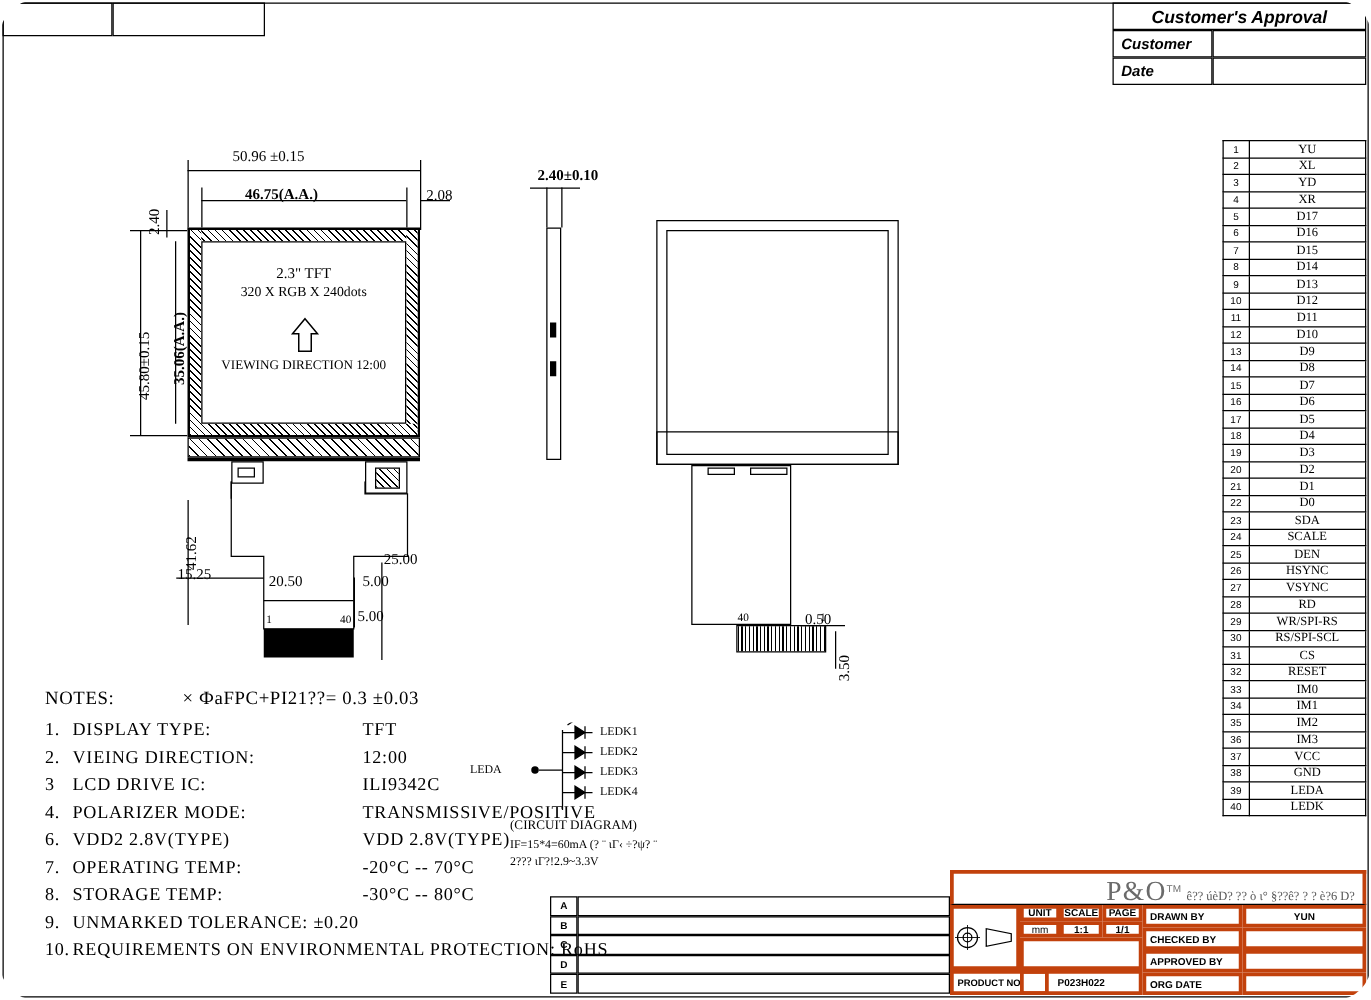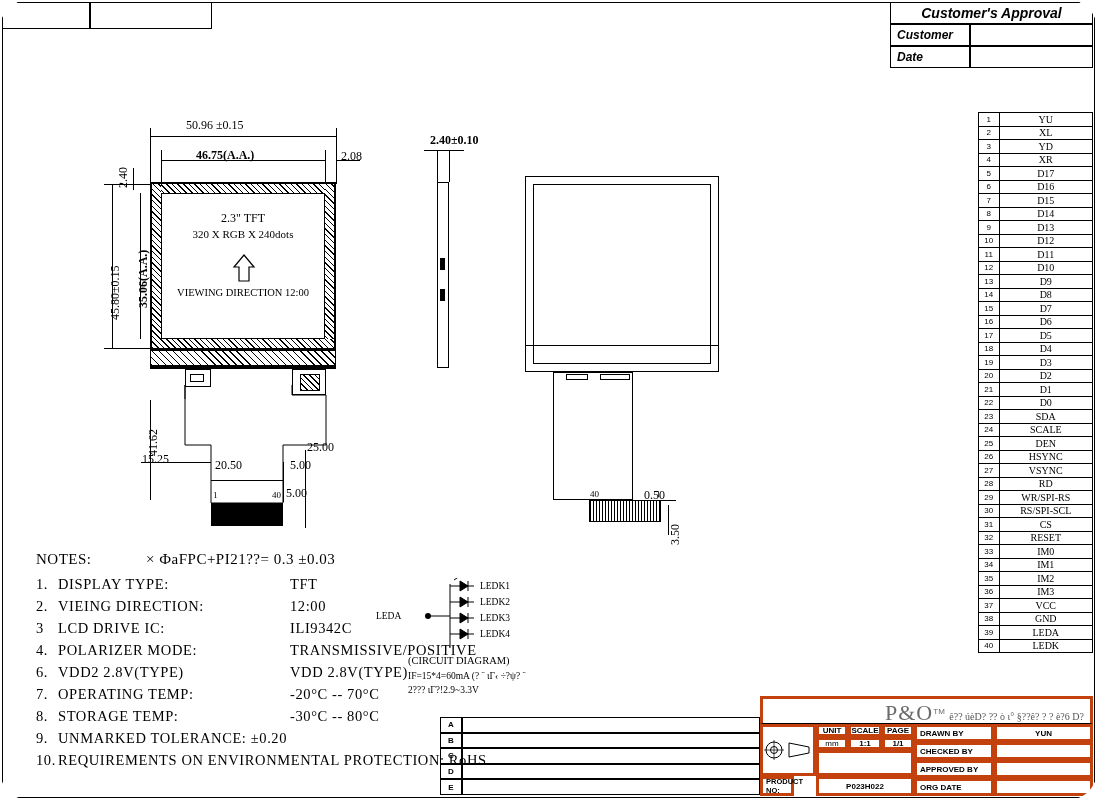--- a/index.html
+++ b/index.html
@@ -515,21 +515,21 @@
 
     <div class="c pl" style="left:154px;top:28px;width:80px;height:18px;font-weight:bold;">DRAWN BY</div>
     <div class="c ctr" style="left:234px;top:28px;width:99px;height:18px;font-weight:bold;">YUN</div>
     <div class="c pl" style="left:154px;top:46px;width:80px;height:18px;font-weight:bold;">CHECKED BY</div>
     <div class="c ctr" style="left:234px;top:46px;width:99px;height:18px;"></div>
     <div class="c pl" style="left:154px;top:64px;width:80px;height:18px;font-weight:bold;">APPROVED BY</div>
     <div class="c ctr" style="left:234px;top:64px;width:99px;height:18px;"></div>
     <div class="c pl" style="left:154px;top:82px;width:80px;height:18px;font-weight:bold;">ORG DATE</div>
     <div class="c ctr" style="left:234px;top:82px;width:99px;height:18px;"></div>
 
-    <div class="c pl" style="left:0px;top:80px;width:34px;height:20px;font-weight:bold;font-size:7.5px;">PRODUCT NO:</div>
+    <div class="c pl" style="left:0px;top:80px;width:79px;height:20px;font-weight:bold;font-size:7.5px;">PRODUCT NO:</div>
     <div class="c ctr" style="left:56px;top:80px;width:98px;height:20px;font-weight:bold;">P023H022</div>
   </div>
 
   <div id="logo">
     <span class="pco">P&amp;O</span><span class="tiny" style="color:#6b6b6b;vertical-align:super;">TM</span>
     <span class="cn">ê?? úèD? ?? ὸ ι° §??ê? ? ? è?6 D?</span>
   </div>
 </div>
 
 </body></html>

